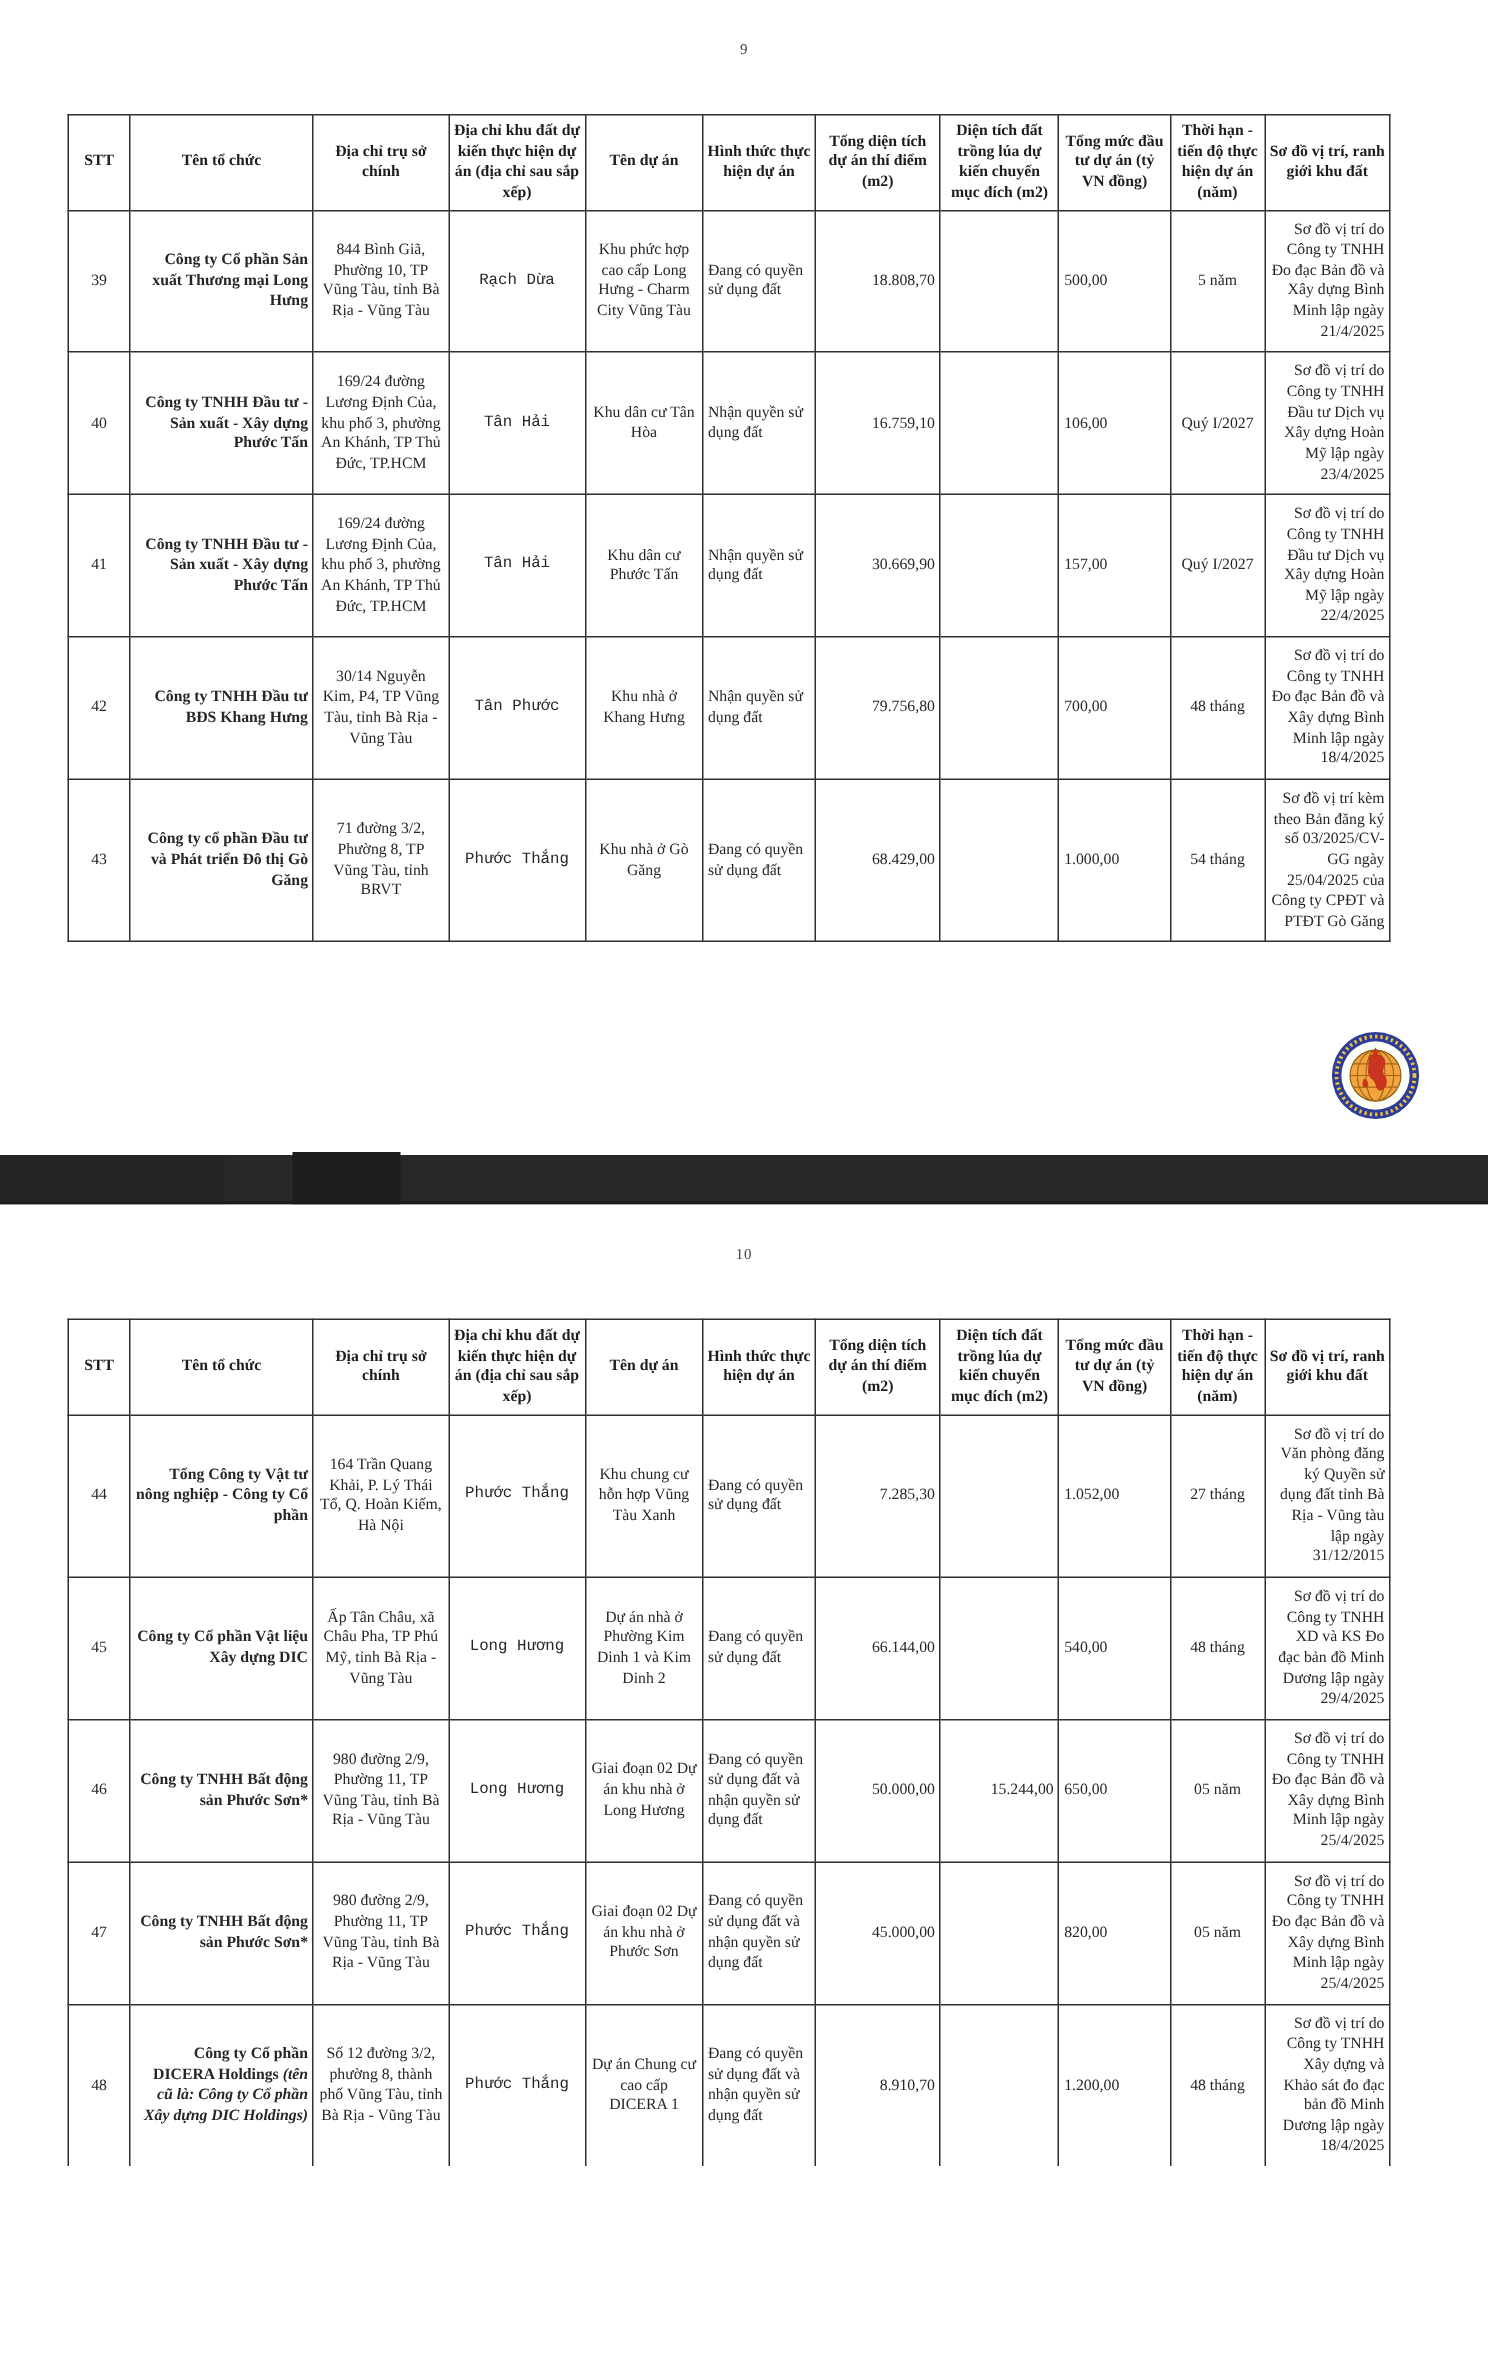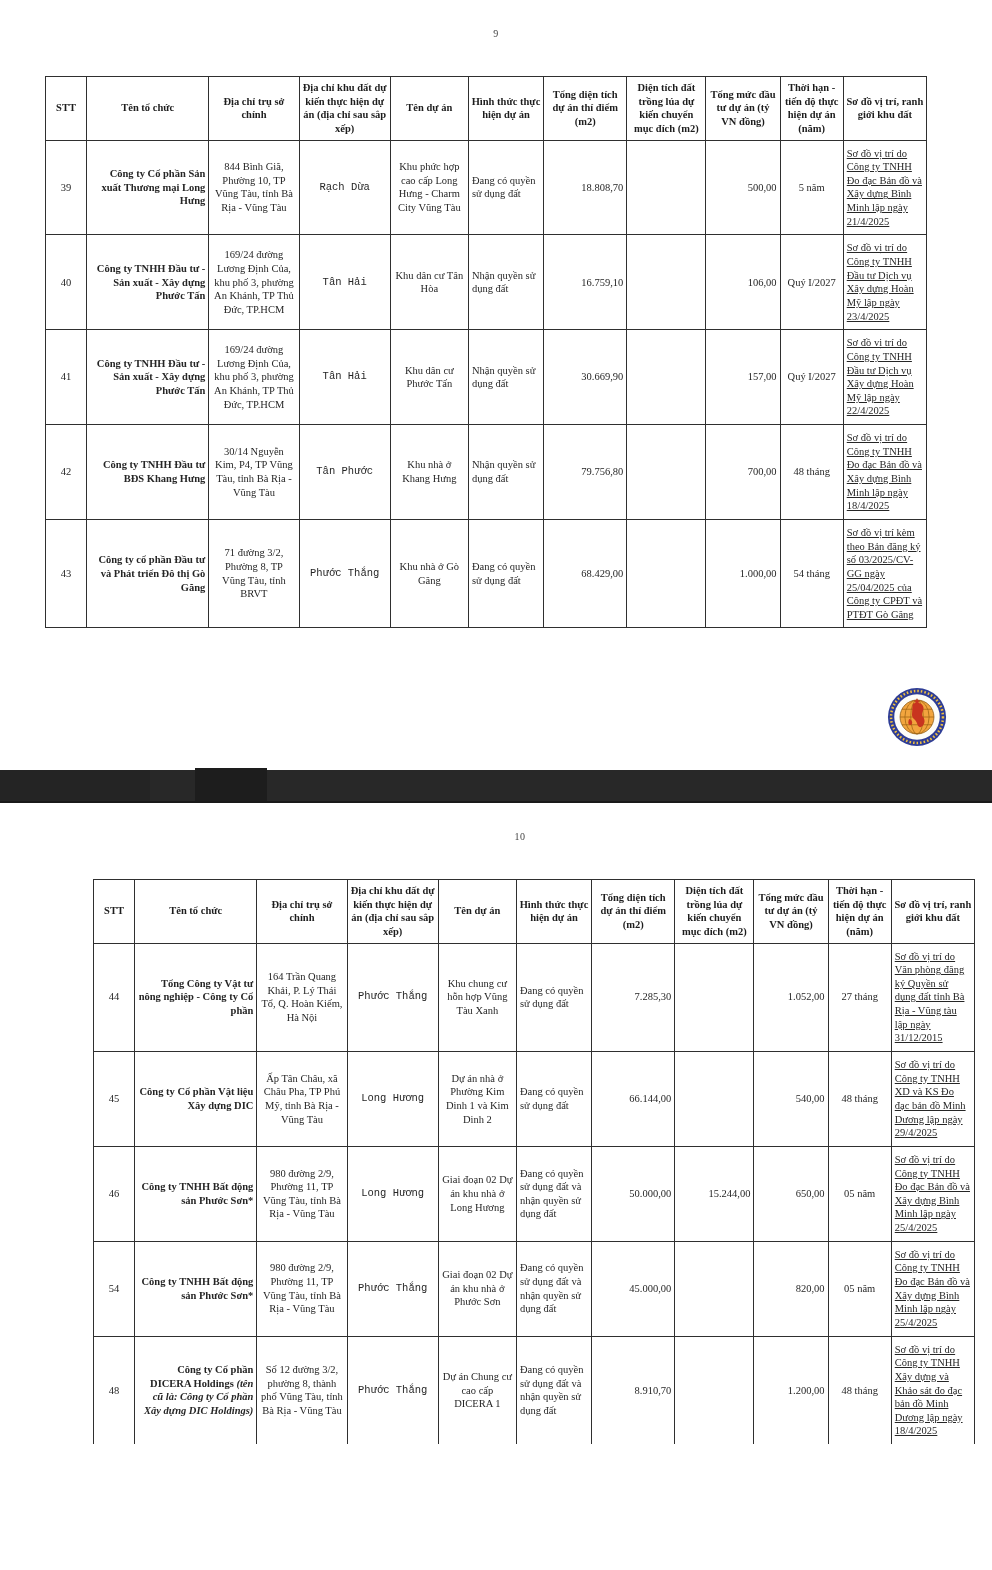--- a/index.html
+++ b/index.html
@@ -6,21 +6,21 @@
   html,body { background:#ffffff; }
   body {
     width:992px;
     font-family:"Liberation Serif","DejaVu Serif",serif;
     color:#222222;
   }
   .canvas { width:992px; position:relative; background:#ffffff; }
 
   .page { position:relative; background:#ffffff; overflow:hidden; }
   .page-9  { height:770px; }
-  .page-10 { height:641px;padding-left:48px; }
+  .page-10 { height:641px; }
 
   .page-number {
     text-align:center;
     font-size:10px;
     color:#444;
     padding-top:28px;
     letter-spacing:0.5px;
   }
 
   table.projects {
@@ -59,23 +59,23 @@
 
   td.c-stt      { text-align:center; }
   td.c-org      { text-align:right; padding-left:6px; padding-right:5px;font-weight:bold; }
   td.c-org em   { font-style:italic; }
   td.c-office   { text-align:center; padding-left:6px; padding-right:6px; }
   td.c-land     { text-align:center;font-family:Liberation Mono, monospace; }
   td.c-project  { text-align:center; padding-left:5px; padding-right:5px;font-family:Liberation Serif, serif; }
   td.c-form     { text-align:left; padding-left:4px; padding-right:4px;border-radius:22px; }
   td.c-area     { text-align:right; padding-right:3px; }
   td.c-rice     { text-align:right; padding-right:3px; }
-  td.c-invest   { text-align:right; padding-right:2px; }
+  td.c-invest   { padding-right:2px; }
   td.c-duration { text-align:center; }
-  td.c-map      { text-align:left; padding-left:5px; padding-right:5px;text-decoration:underline; }
+  td.c-map      { text-align:right; padding-left:5px; padding-right:5px; }
 
   .seal {
     position:absolute;
     width:62px; height:62px;
   }
   .seal-page9  { left:886px; top:686px; }
   .seal-page10 { left:902px; top:692px; width:58px; height:58px; }
   .seal svg { width:100%; height:100%; display:block; }
 
   .page-separator {
@@ -290,21 +290,21 @@
             <td class="c-land">Long Hương</td>
             <td class="c-project">Giai đoạn 02 Dự án khu nhà ở Long Hương</td>
             <td class="c-form">Đang có quyền sử dụng đất và nhận quyền sử dụng đất</td>
             <td class="c-area">50.000,00</td>
             <td class="c-rice">15.244,00</td>
             <td class="c-invest">650,00</td>
             <td class="c-duration">05 năm</td>
             <td class="c-map">Sơ đồ vị trí do Công ty TNHH Đo đạc Bản đồ và Xây dựng Bình Minh lập ngày 25/4/2025</td>
           </tr>
           <tr>
-            <td class="c-stt">54</td>
+            <td class="c-stt">47</td>
             <td class="c-org">Công ty TNHH Bất động sản Phước Sơn*</td>
             <td class="c-office">980 đường 2/9, Phường 11, TP Vũng Tàu, tỉnh Bà Rịa - Vũng Tàu</td>
             <td class="c-land">Phước Thắng</td>
             <td class="c-project">Giai đoạn 02 Dự án khu nhà ở Phước Sơn</td>
             <td class="c-form">Đang có quyền sử dụng đất và nhận quyền sử dụng đất</td>
             <td class="c-area">45.000,00</td>
             <td class="c-rice"></td>
             <td class="c-invest">820,00</td>
             <td class="c-duration">05 năm</td>
             <td class="c-map">Sơ đồ vị trí do Công ty TNHH Đo đạc Bản đồ và Xây dựng Bình Minh lập ngày 25/4/2025</td>

